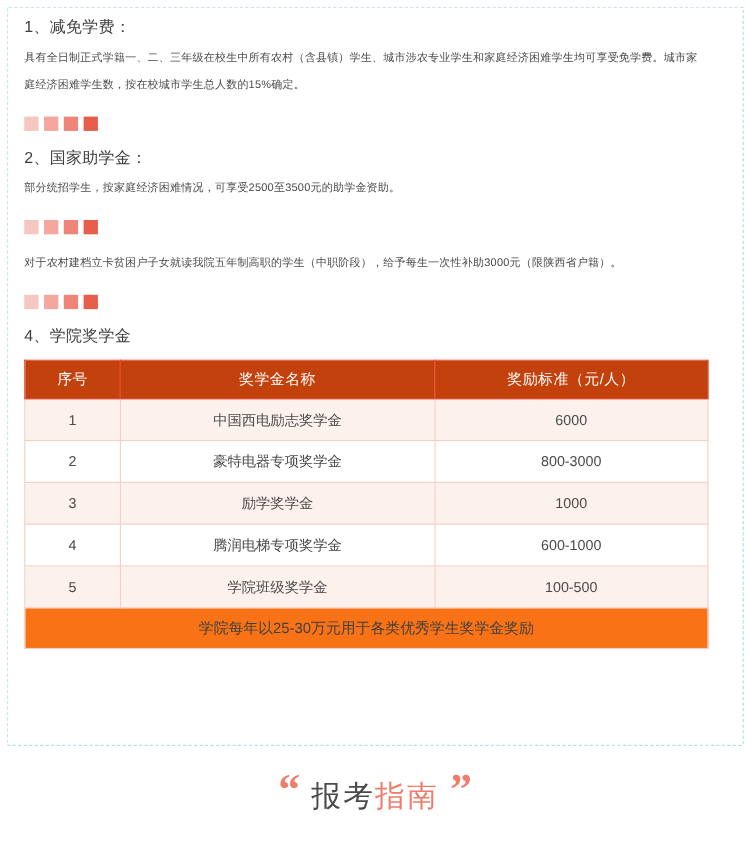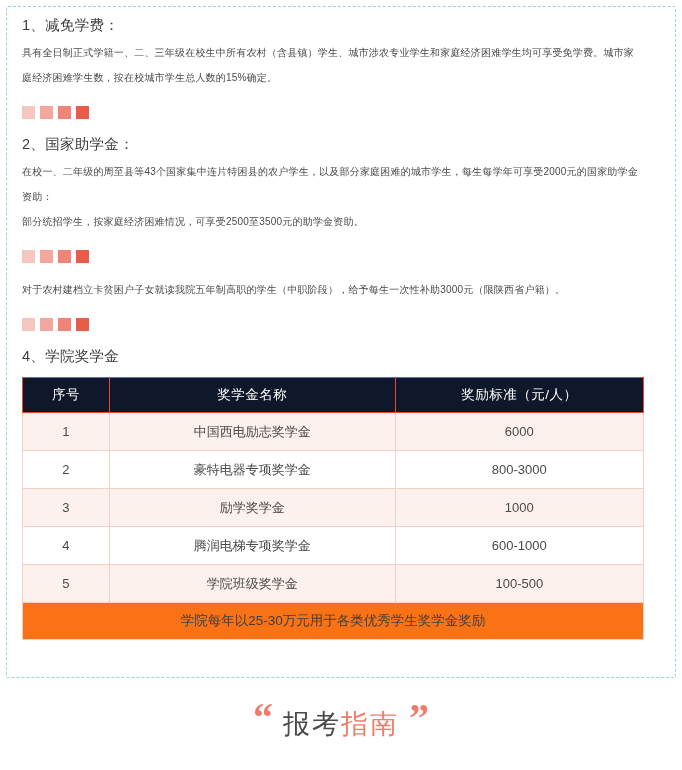--- a/index.html
+++ b/index.html
@@ -66,21 +66,21 @@
 
   .block { margin-bottom: 0; }
 
   table.scholar {
     width: 100%;
     border-collapse: collapse;
     margin-top: 10px;
     font-size: 13px;
   }
   table.scholar th {
-    background: #0f172a;
+    background: #c2410c;
     color: #ffffff;
     font-weight: normal;
     font-size: 13.5px;
     height: 32px;
     text-align: center;
     border: 1px solid #e8472c;
     letter-spacing: 0.5px;
   }
   table.scholar td {
     height: 35px;
@@ -145,21 +145,20 @@
 
     <div class="sep">
       <span></span>
       <span></span>
       <span></span>
       <span></span>
     </div>
 
     <div class="block">
       <div class="sec-title">2、国家助学金：</div>
-      <p class="para">在校一、二年级的周至县等43个国家集中连片特困县的农户学生，以及部分家庭困难的城市学生，每生每学年可享受2000元的国家助学金资助：</p>
       <p class="para">部分统招学生，按家庭经济困难情况，可享受2500至3500元的助学金资助。</p>
     </div>
 
     <div class="sep">
       <span></span>
       <span></span>
       <span></span>
       <span></span>
     </div>
 

